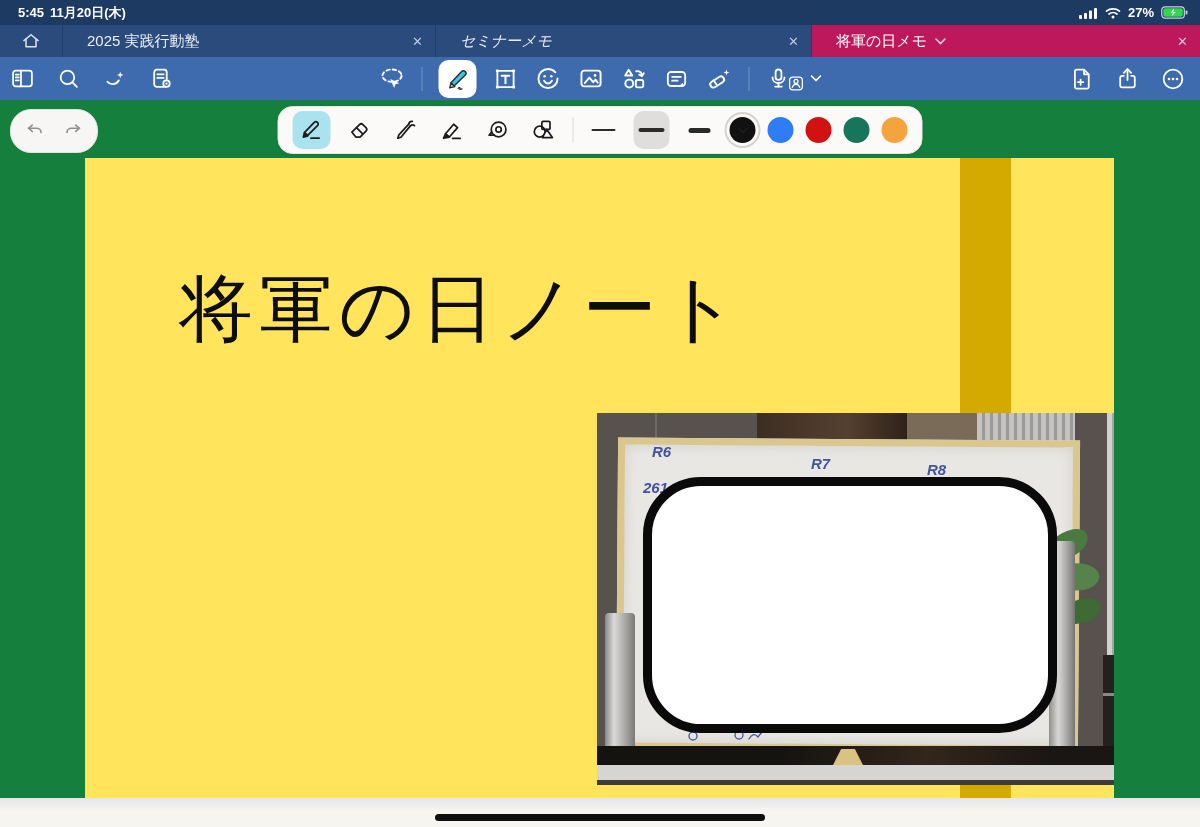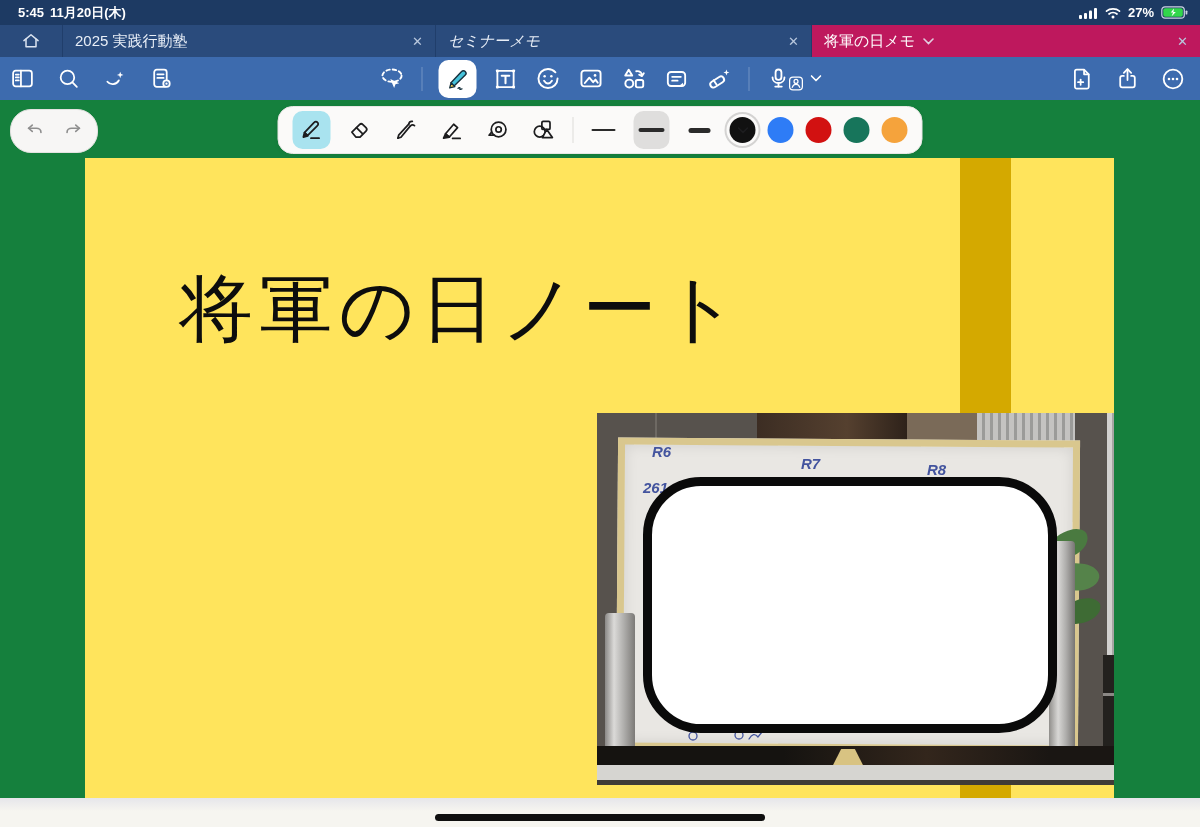--- a/index.html
+++ b/index.html
@@ -8,21 +8,21 @@
   
   .statusbar{position:absolute;left:0;top:0;width:1200px;height:25px;background:#1D3A63;
     color:#fff;font-size:13px;font-weight:bold;display:flex;align-items:center;}
   .sb-left{display:flex;gap:6px;margin-left:18px;align-items:center;}
   .sb-right{position:absolute;right:12px;top:0;height:25px;display:flex;align-items:center;gap:7px;}
   .sb-right svg{display:block;}
   
   .tabbar{position:absolute;left:0;top:25px;width:1200px;height:32px;background:#2A4B7C;display:flex;}
   .tab-home{width:62px;display:flex;align-items:center;justify-content:center;border-right:1px solid #203E6B;}
   .tab{position:relative;display:flex;align-items:center;color:#E8EEF7;font-size:15px;border-right:1px solid #203E6B;}
-  .tab .lbl{margin-left:12px;white-space:nowrap;overflow:hidden;}
+  .tab .lbl{margin-left:24px;white-space:nowrap;overflow:hidden;}
   .tab .close{position:absolute;right:12px;top:0;height:32px;display:flex;align-items:center;
     color:#B9C8DE;font-size:13px;cursor:default;}
   .tab.t1{width:372px;}
   .tab.t2{width:375px;font-style:italic;}
   .tab.t3{flex:1;background:#be185d;border-right:none;color:#FFFFFF;}
   .tab .chev{margin-left:8px;display:flex;align-items:center;opacity:.85;}
   
   .toolbar{position:absolute;left:0;top:57px;width:1200px;height:43px;background:#3D6BAE;}
   .toolbar svg{display:block;stroke:#fff;fill:none;stroke-width:1.7;stroke-linecap:round;stroke-linejoin:round;}
   .tb-left{position:absolute;left:10px;top:0;height:43px;display:flex;align-items:center;gap:21px;}
@@ -313,21 +313,21 @@
       <div class="page-title">将軍の日ノート</div>
 
       <div class="photo">
         <div class="ph-wall-line"></div>
         <div class="ph-wood"></div>
         <div class="ph-wood2"></div>
         <div class="ph-blinds2"></div>
         <div class="ph-blinds"></div>
         <div class="ph-board"></div>
         <span class="ph-hand" style="left:55px;top:30px;">R6</span>
-        <span class="ph-hand" style="left:204px;top:42px;">R7</span>
+        <span class="ph-hand" style="left:214px;top:42px;">R7</span>
         <span class="ph-hand" style="left:330px;top:48px;">R8</span>
         <span class="ph-hand" style="left:46px;top:66px;">261</span>
         <svg width="80" height="14" viewBox="0 0 80 14" style="position:absolute;left:90px;top:316px;">
           <g stroke="#43549E" fill="none" stroke-width="1.3" stroke-linecap="round">
             <circle cx="6" cy="7" r="4"></circle>
               <circle cx="52" cy="6" r="4"></circle>
               <path d="M62 10c3-5 6-6 9-2l4-5"></path>
             </g>
           </svg>
         <svg width="16" height="40" viewBox="0 0 16 40" style="position:absolute;left:462px;top:200px;">

